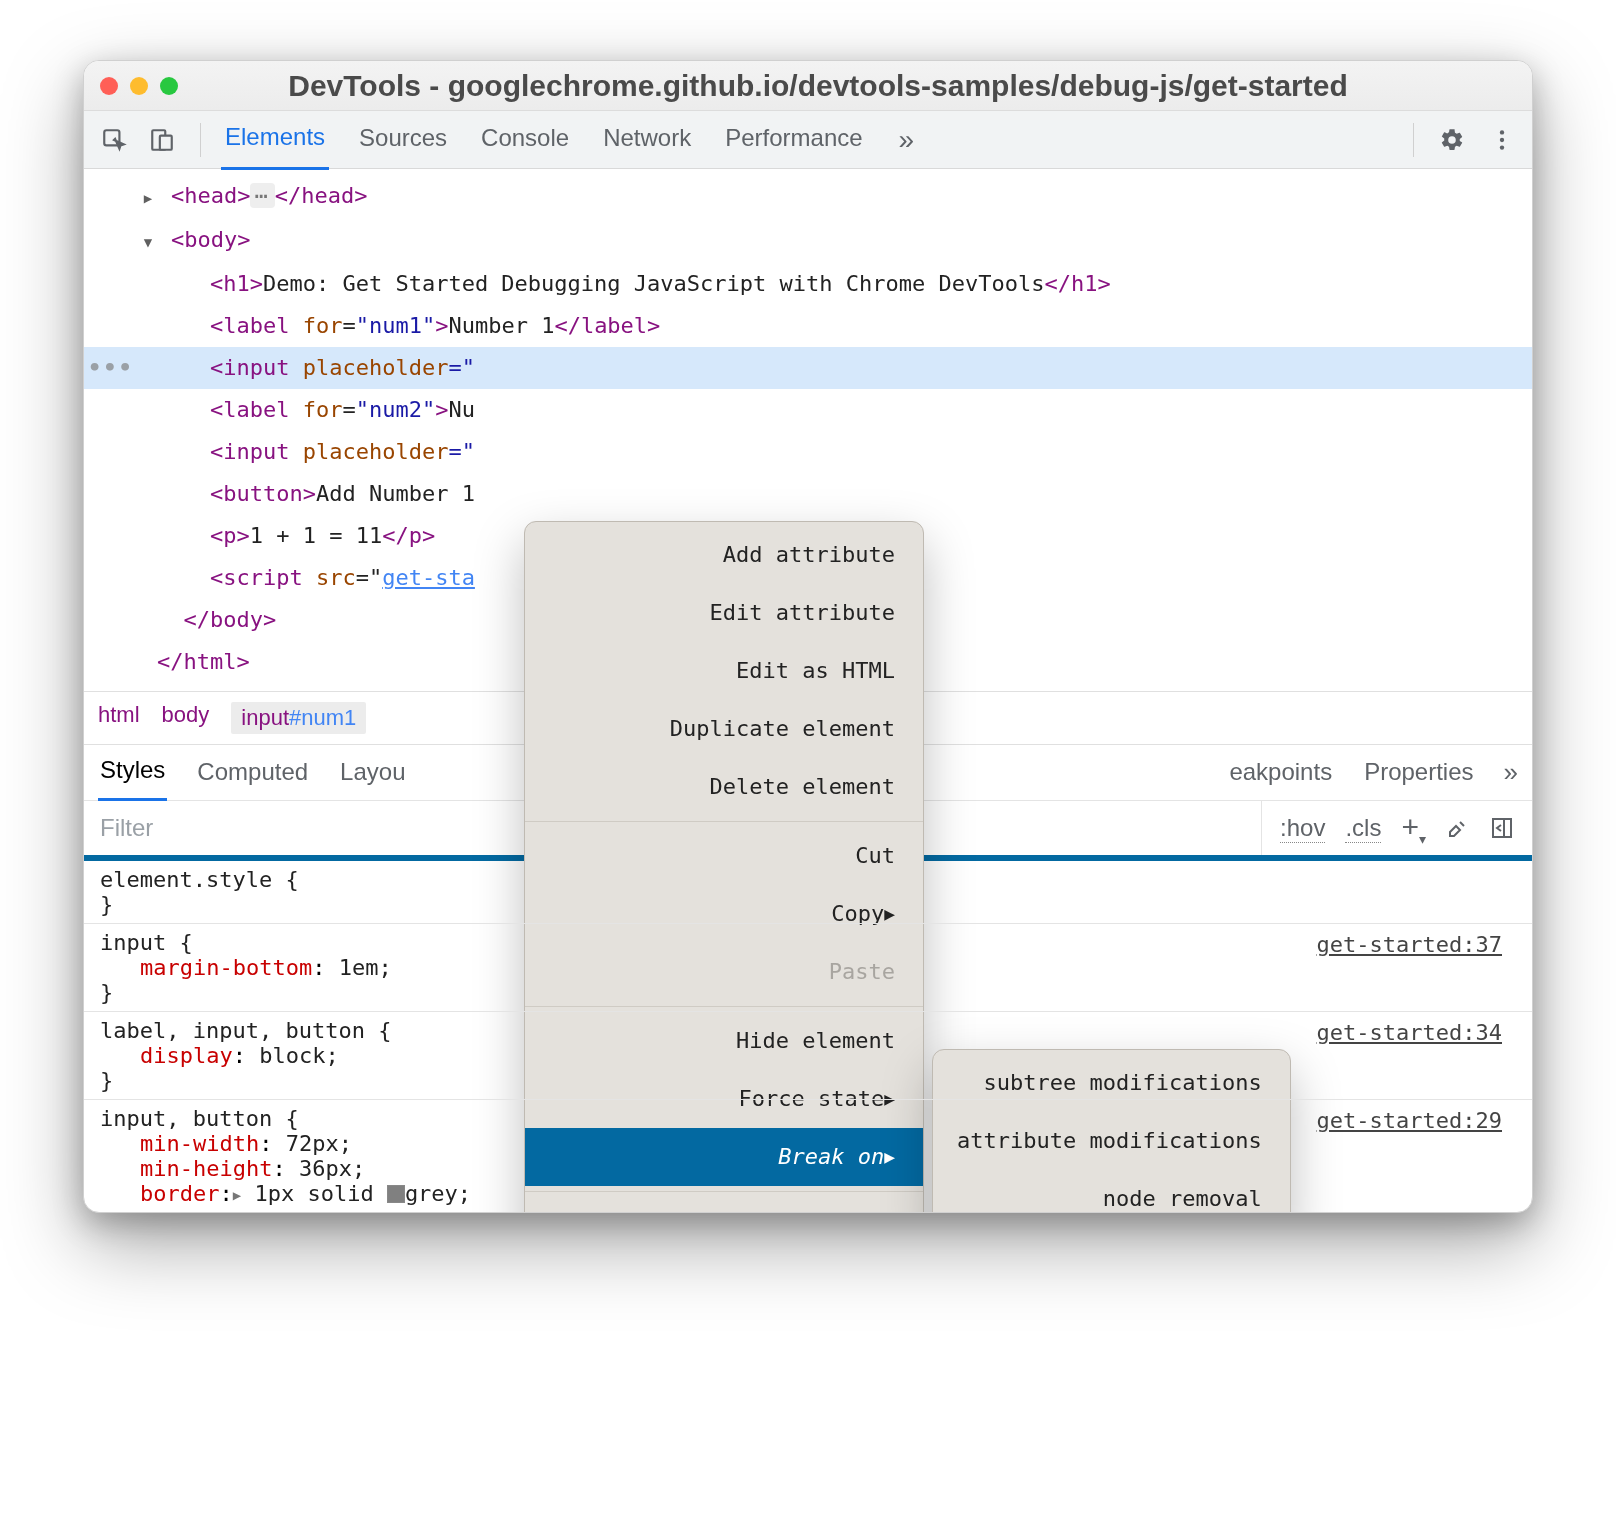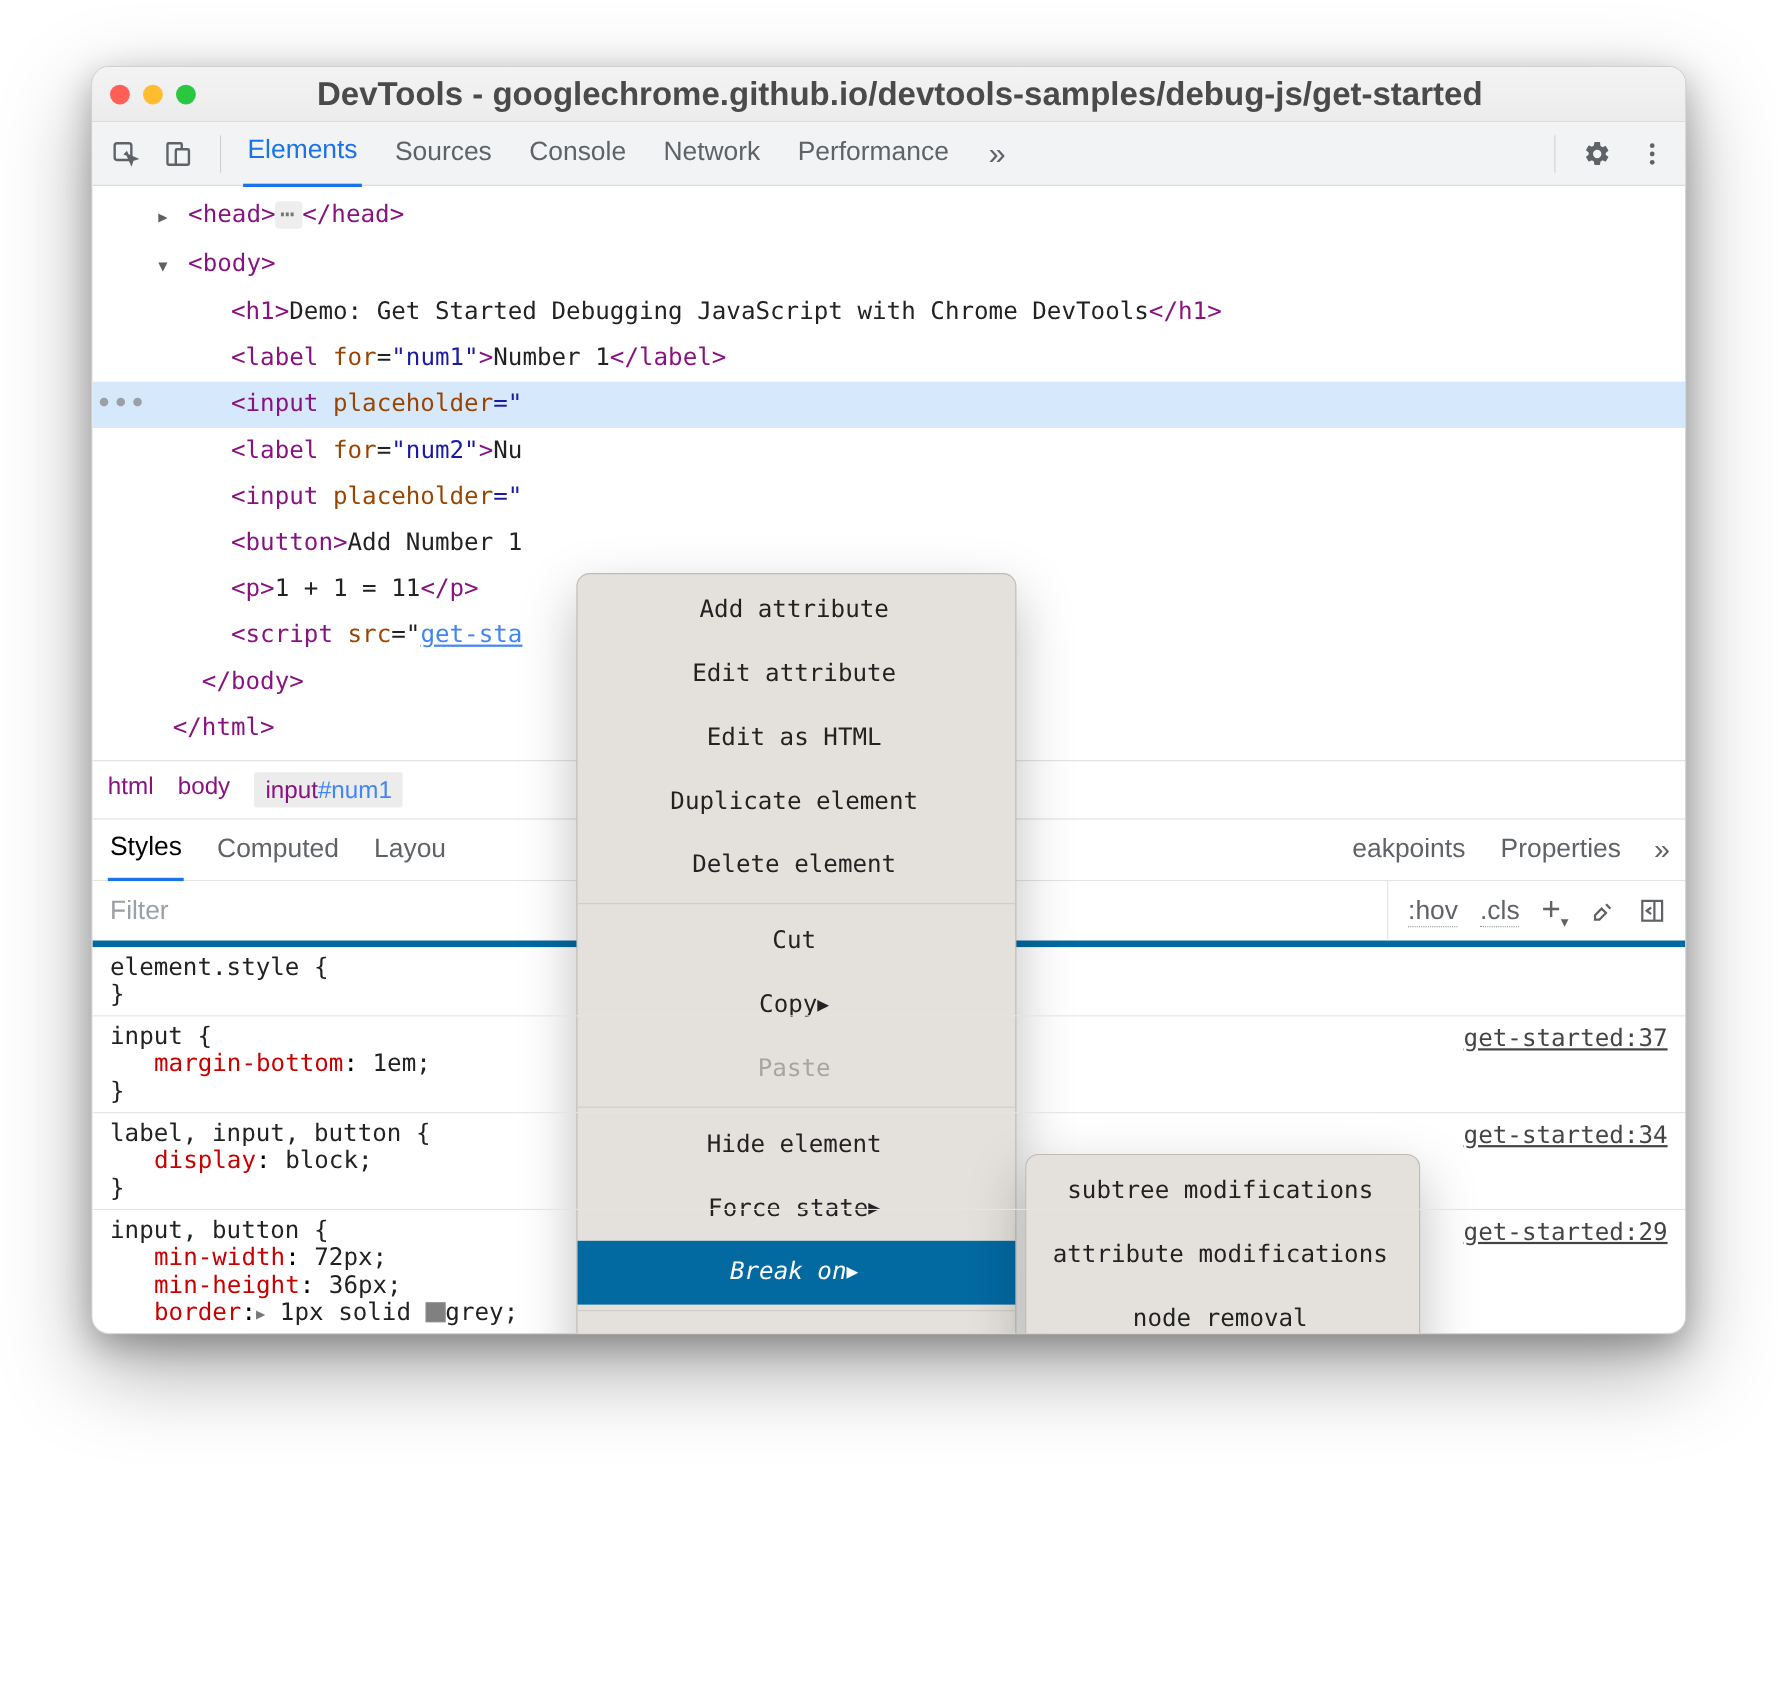--- a/index.html
+++ b/index.html
@@ -106,21 +106,21 @@
 .styles-header .filter { flex: 1; padding: 0 16px; font-size: 24px; color: #9aa0a6; border-right: 1px solid #e4e4e4; height: 100%; display: flex; align-items: center; }
 .styles-header .tools { display: flex; gap: 20px; align-items: center; padding: 0 18px; color: #5f6368; font-size: 24px; }
 .styles-header .tools .u { border-bottom: 1px dotted #888; }
 
 .styles-body {
   font-family: ui-monospace, Menlo, Consolas, monospace;
   font-size: 22px;
 }
 .rule { border-top: 1px solid #e4e4e4; padding: 6px 16px 6px 16px; position: relative; }
 .rule:first-child { border-top: none; }
-.rule .src { position: absolute; right: 16px; top: 8px; color: #444; text-decoration: underline; font-family: ui-monospace, Menlo, Consolas, monospace; }
+.rule .src { position: absolute; right: 30px; top: 8px; color: #444; text-decoration: underline; font-family: ui-monospace, Menlo, Consolas, monospace; }
 .rule .sel { color: #222; }
 .rule .brace { color: #222; }
 .prop { padding-left: 40px; }
 .prop .pname { color: #c80000; }
 .prop .pval { color: #222; margin-top: 40px; }
 .swatch { display: inline-block; width: 18px; height: 18px; background: #808080; vertical-align: -2px; border: 1px solid #888; }
 .tri { color: #777; font-size: 14px; display: inline-block; vertical-align: 1px; }
 
 .ctx-menu {
   position: absolute;
@@ -130,21 +130,21 @@
   box-shadow: 0 20px 50px rgba(0,0,0,0.25);
   font-size: 22px;
   color: #222;
   padding: 4px 0;
   min-width: 400px;
 }
 .ctx-menu .mi {
   padding: 8px 28px 8px 24px;
   display: flex;
   align-items: center;
-  justify-content: center;
+  justify-content: flex-end;
 }
 .ctx-menu .mi.disabled { color: #a8a5a0; }
 .ctx-menu .mi.highlight { background: #0369a1; color: #fff; font-style: italic; }
 .ctx-menu .sep { height: 1px; background: #cfcbc4; margin: 5px 0; }
 .ctx-menu .arrow { font-size: 18px; }
 .submenu { min-width: 340px; }
 
 .ctx-main { top: 352px; left: 440px; }
 .ctx-sub { top: 880px; left: 848px; }
 

